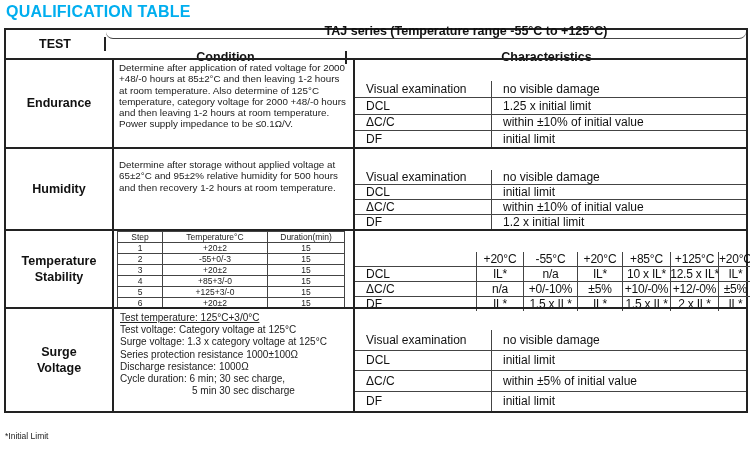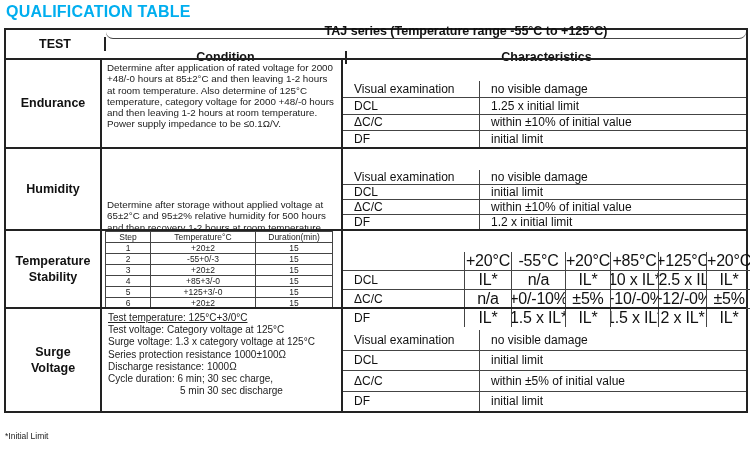--- a/index.html
+++ b/index.html
@@ -15,41 +15,41 @@
   .test-hdr { width: 100px; flex: none; border-right: 2px solid #222; display: flex; align-items: center; justify-content: center; font-weight: bold; font-size: 12.5px; }
   .hdr-right { flex: 1; display: flex; flex-direction: column; }
   .series-hdr { height: 14px; border-bottom: 1px solid #444; font-weight: bold; font-size: 12.5px; text-align: center; padding-left: 80px; line-height: 13px; white-space: nowrap; overflow: hidden; border-radius: 7px; }
   .sub-hdr { flex: 1; display: flex; margin-top: 12px; }
   .cond-hdr { width: 241px; flex: none; border-right: 2px solid #222; font-weight: bold; font-size: 12.5px; text-align: center; line-height: 13px; }
   .char-hdr { flex: 1; font-weight: bold; font-size: 12.5px; text-align: center; line-height: 13px; }
 
   
   .section { display: flex; border-top: 2px solid #222; flex: none; }
   .section.grow { flex: 1; }
-  .test-cell { width: 96px; flex: none; border-right: 2px solid #222; display: flex; align-items: center; justify-content: center; }
+  .test-cell { width: 108px; flex: none; border-right: 2px solid #222; display: flex; align-items: center; justify-content: center; }
   .test-label { display: block; width: 82px; text-align: center; font-weight: bold; font-size: 12.5px; line-height: 1.3; }
   .cond-cell { width: 241px; flex: none; border-right: 2px solid #222; position: relative; overflow: hidden; }
   .cond-text { font-size: 9.8px; line-height: 11.3px; color: #222; padding: 2px 4px 0 5px; }
-  .cond-text.pad-top { padding-top: 10px; margin-top: 40px; }
+  .cond-text.pad-top { padding-top: 10px; }
   .chars { flex: 1; display: flex; flex-direction: column; margin-top: 21px; }
   .crow { flex: 1; display: flex; border-top: 1px solid #444; align-items: stretch; }
   .crow:first-child { border-top: none; }
   .clabel { width: 137px; flex: none; border-right: 1px solid #444; display: flex; align-items: center; padding-left: 11px; font-size: 12px; }
   .cvalue { flex: 1; display: flex; align-items: center; padding-left: 11px; font-size: 12px; }
 
   
   .steps { border-collapse: collapse; width: 227px; margin-left: 3px; table-layout: fixed; }
   .steps td { border: 1px solid #444; font-size: 8.5px; text-align: center; height: 10px; padding: 0; font-weight: normal; color: #222; line-height: 10px; white-space: nowrap; overflow: hidden; }
   .steps .c-step { width: 45px; } .steps .c-temp { width: 105px; } .steps .c-dur { width: 77px; }
 
   
   .mrow { flex: 1; display: flex; border-top: 1px solid #444; align-items: stretch; }
   .mrow:first-child { border-top: none; }
   .mlabel { width: 121px; flex: none; display: flex; align-items: center; padding-left: 11px; font-size: 12px; }
-  .mcell { flex: none; border-left: 1px solid #444; display: flex; align-items: center; justify-content: center; font-size: 16px; letter-spacing: -0.2px; white-space: nowrap; overflow: hidden; }
+  .mcell { flex: none; border-left: 1px solid #444; display: flex; align-items: center; justify-content: center; font-size: 12px; letter-spacing: -0.2px; white-space: nowrap; overflow: hidden; }
   .mc1 { width: 47px; } .mc2 { width: 54px; } .mc3 { width: 45px; } .mc4 { width: 48px; } .mc5 { width: 48px; } .mc6 { flex: 1; }
 
   
   .surge-cond { padding: 3px 0 0 6px; }
   .surge-line { font-size: 10px; line-height: 12.2px; color: #222; white-space: nowrap; }
   .surge-line.underlined { text-decoration: underline; }
   .surge-line.indented { padding-left: 72px; }
 
   .footnote { position: absolute; left: 5px; top: 431px; font-size: 8.5px; color: #222; }
 </style>

